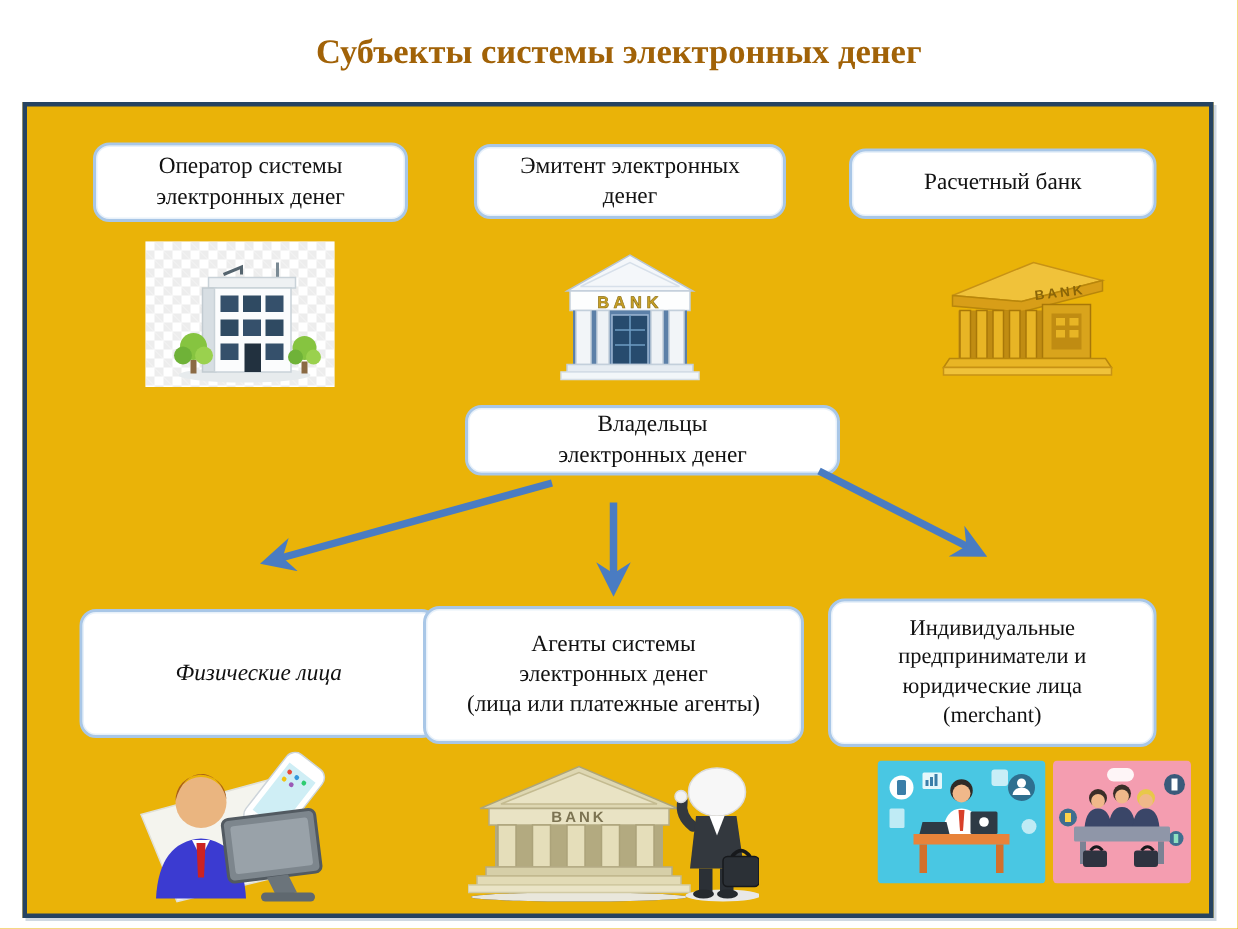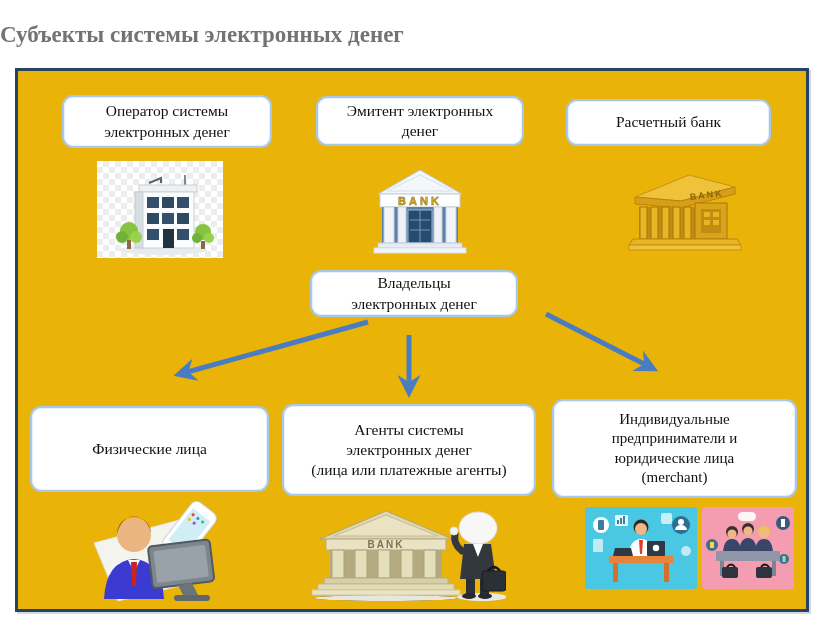--- a/index.html
+++ b/index.html
@@ -1,37 +1,37 @@
 <!DOCTYPE html>
 <html><head>
 <meta charset="utf-8">
 <style>
   * { margin:0; padding:0; box-sizing:border-box; }
   html,body { width:825px; height:619px; }
   body { background:#fff; font-family:"Liberation Serif","DejaVu Serif",serif; position:relative; overflow:hidden; color:#111; }
 
-  .title { position:absolute; top:22px; left:0; width:100%; text-align:left;
-           font-size:23px; font-weight:bold; color:#737373; }
+  .title { position:absolute; top:22px; left:0; width:100%; text-align:center;
+           font-size:23px; font-weight:bold; color:#a16207; }
 
   .container { position:absolute; left:15px; top:68px; width:794px; height:544px;
                border:3px solid #264361; background:#eab308;
                box-shadow:2px 2px 0 rgba(150,170,190,.45); }
 
   .node { position:absolute; border:2px solid #a9c7e7; border-radius:11px; background:#fff;
           display:flex; align-items:center; justify-content:center; text-align:center;
           font-size:15.5px; line-height:1.3; white-space:pre-line; padding:2px 8px;
           box-shadow:inset 0 0 0 1px #e8f1fa; }
 
   .n-top1 { left:44px;  top:24px;  width:210px; height:53px; }
   .n-top2 { left:298px; top:25px;  width:208px; height:50px; }
   .n-top3 { left:548px; top:28px;  width:205px; height:47px; }
-  .n-center { left:292px; top:199px; width:208px; height:47px; }
-  .n-bot1 { left:12px;  top:335px; width:239px; height:86px; }
+  .n-center { left:292px; top:199px; width:250px; height:47px; }
+  .n-bot1 { left:35px;  top:335px; width:239px; height:86px;font-style:italic; }
   .n-bot2 { left:264px; top:333px; width:254px; height:92px; }
-  .n-bot3 { left:534px; top:328px; width:245px; height:99px; font-size:15px; }
+  .n-bot3 { left:534px; top:328px; width:219px; height:99px; font-size:15px; }
 
   .img { position:absolute; }
   .img svg { display:block; width:100%; height:100%; }
   .i-office { left:79px;  top:90px;  width:126px; height:97px;
               background-image:
                 linear-gradient(45deg,#ededed 25%,transparent 25%,transparent 75%,#ededed 75%),
                 linear-gradient(45deg,#ededed 25%,transparent 25%,transparent 75%,#ededed 75%);
               background-size:12px 12px; background-position:0 0,6px 6px; background-color:#fff; }
   .i-bluebank { left:353px; top:91px;  width:98px;  height:93px; }
   .i-goldbank { left:609px; top:96px;  width:115px; height:85px; }

